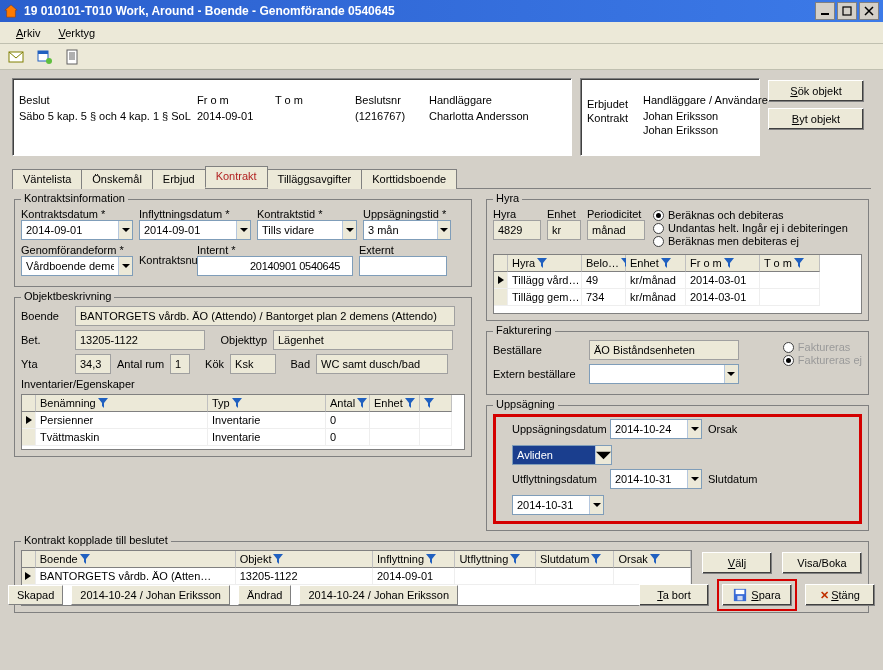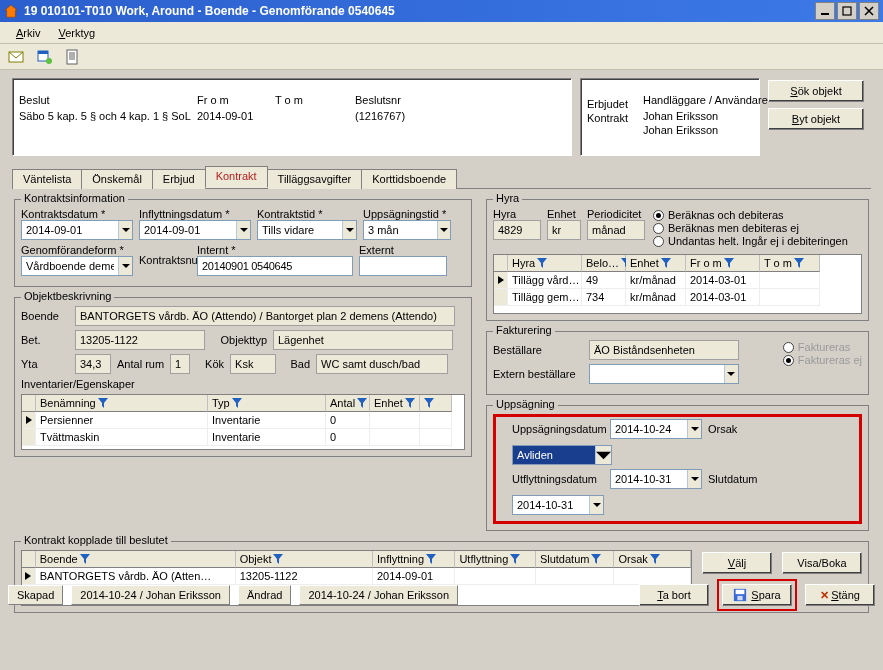--- a/index.html
+++ b/index.html
@@ -204,20 +204,24 @@
             <span class="val">2014-09-01</span>
           </div>
         <div class="info-col">
             <span class="hdr">T o m</span>
             <span class="val"></span>
           </div>
         <div class="info-col">
             <span class="hdr">Beslutsnr</span>
             <span class="val">(1216767)</span>
           </div>
+        <div class="info-col">
+            <span class="hdr">Handläggare</span>
+            <span class="val">Charlotta Andersson</span>
+          </div>
       </div>
     </div>
     <div class="info-table right-info">
       <div class="info-cols">
         <div class="info-col">
           <span class="hdr"></span>
           <span class="val">Erbjudet</span>
           <span class="val">Kontrakt</span>
         </div>
         <div class="info-col">
@@ -309,21 +313,21 @@
                   </svg>
                 </span>
               </div>
           </div>
           <div style="width:112px">
             <span class="lbl">Kontraktsnummer:</span>
           </div>
           <div style="width:100px;margin-left:-60px">
             <span class="lbl">Internt *</span>
             <div class="fld" style="width:156px">
-                <input style="letter-spacing: -0.3px;" value="20140901 0540645">
+                <input style="letter-spacing: -0.3px; margin-left: 48px;" value="20140901 0540645">
               </div>
           </div>
           <div style="width:88px;margin-left:56px">
             <span class="lbl">Externt</span>
             <div class="fld" style="width:88px">
                 <input value="" style="">
               </div>
           </div>
         </div>
       </div>
@@ -431,25 +435,25 @@
               </div>
             </div>
           </div>
           <div style="flex:1">
             <div class="radio-row">
                 <span class="radio-dot checked"></span>
                 <span>Beräknas och debiteras</span>
               </div>
             <div class="radio-row">
                 <span class="radio-dot"></span>
-                <span>Beräknas men debiteras ej</span>
+                <span>Undantas helt. Ingår ej i debiteringen</span>
               </div>
             <div class="radio-row">
                 <span class="radio-dot"></span>
-                <span>Undantas helt. Ingår ej i debiteringen</span>
+                <span>Beräknas men debiteras ej</span>
               </div>
           </div>
         </div>
         <div class="mini-table hyra-table" style="margin-top:6px">
           <div class="mt-head">
             <div class="mt-cell"></div>
             <div class="mt-cell">
                 <span>Hyra</span>
                 <svg class="filter-icon" viewBox="0 0 10 10">
                   <path d="M0 0h10L6 5v5L4 8V5z" fill="#2060c0"></path>

